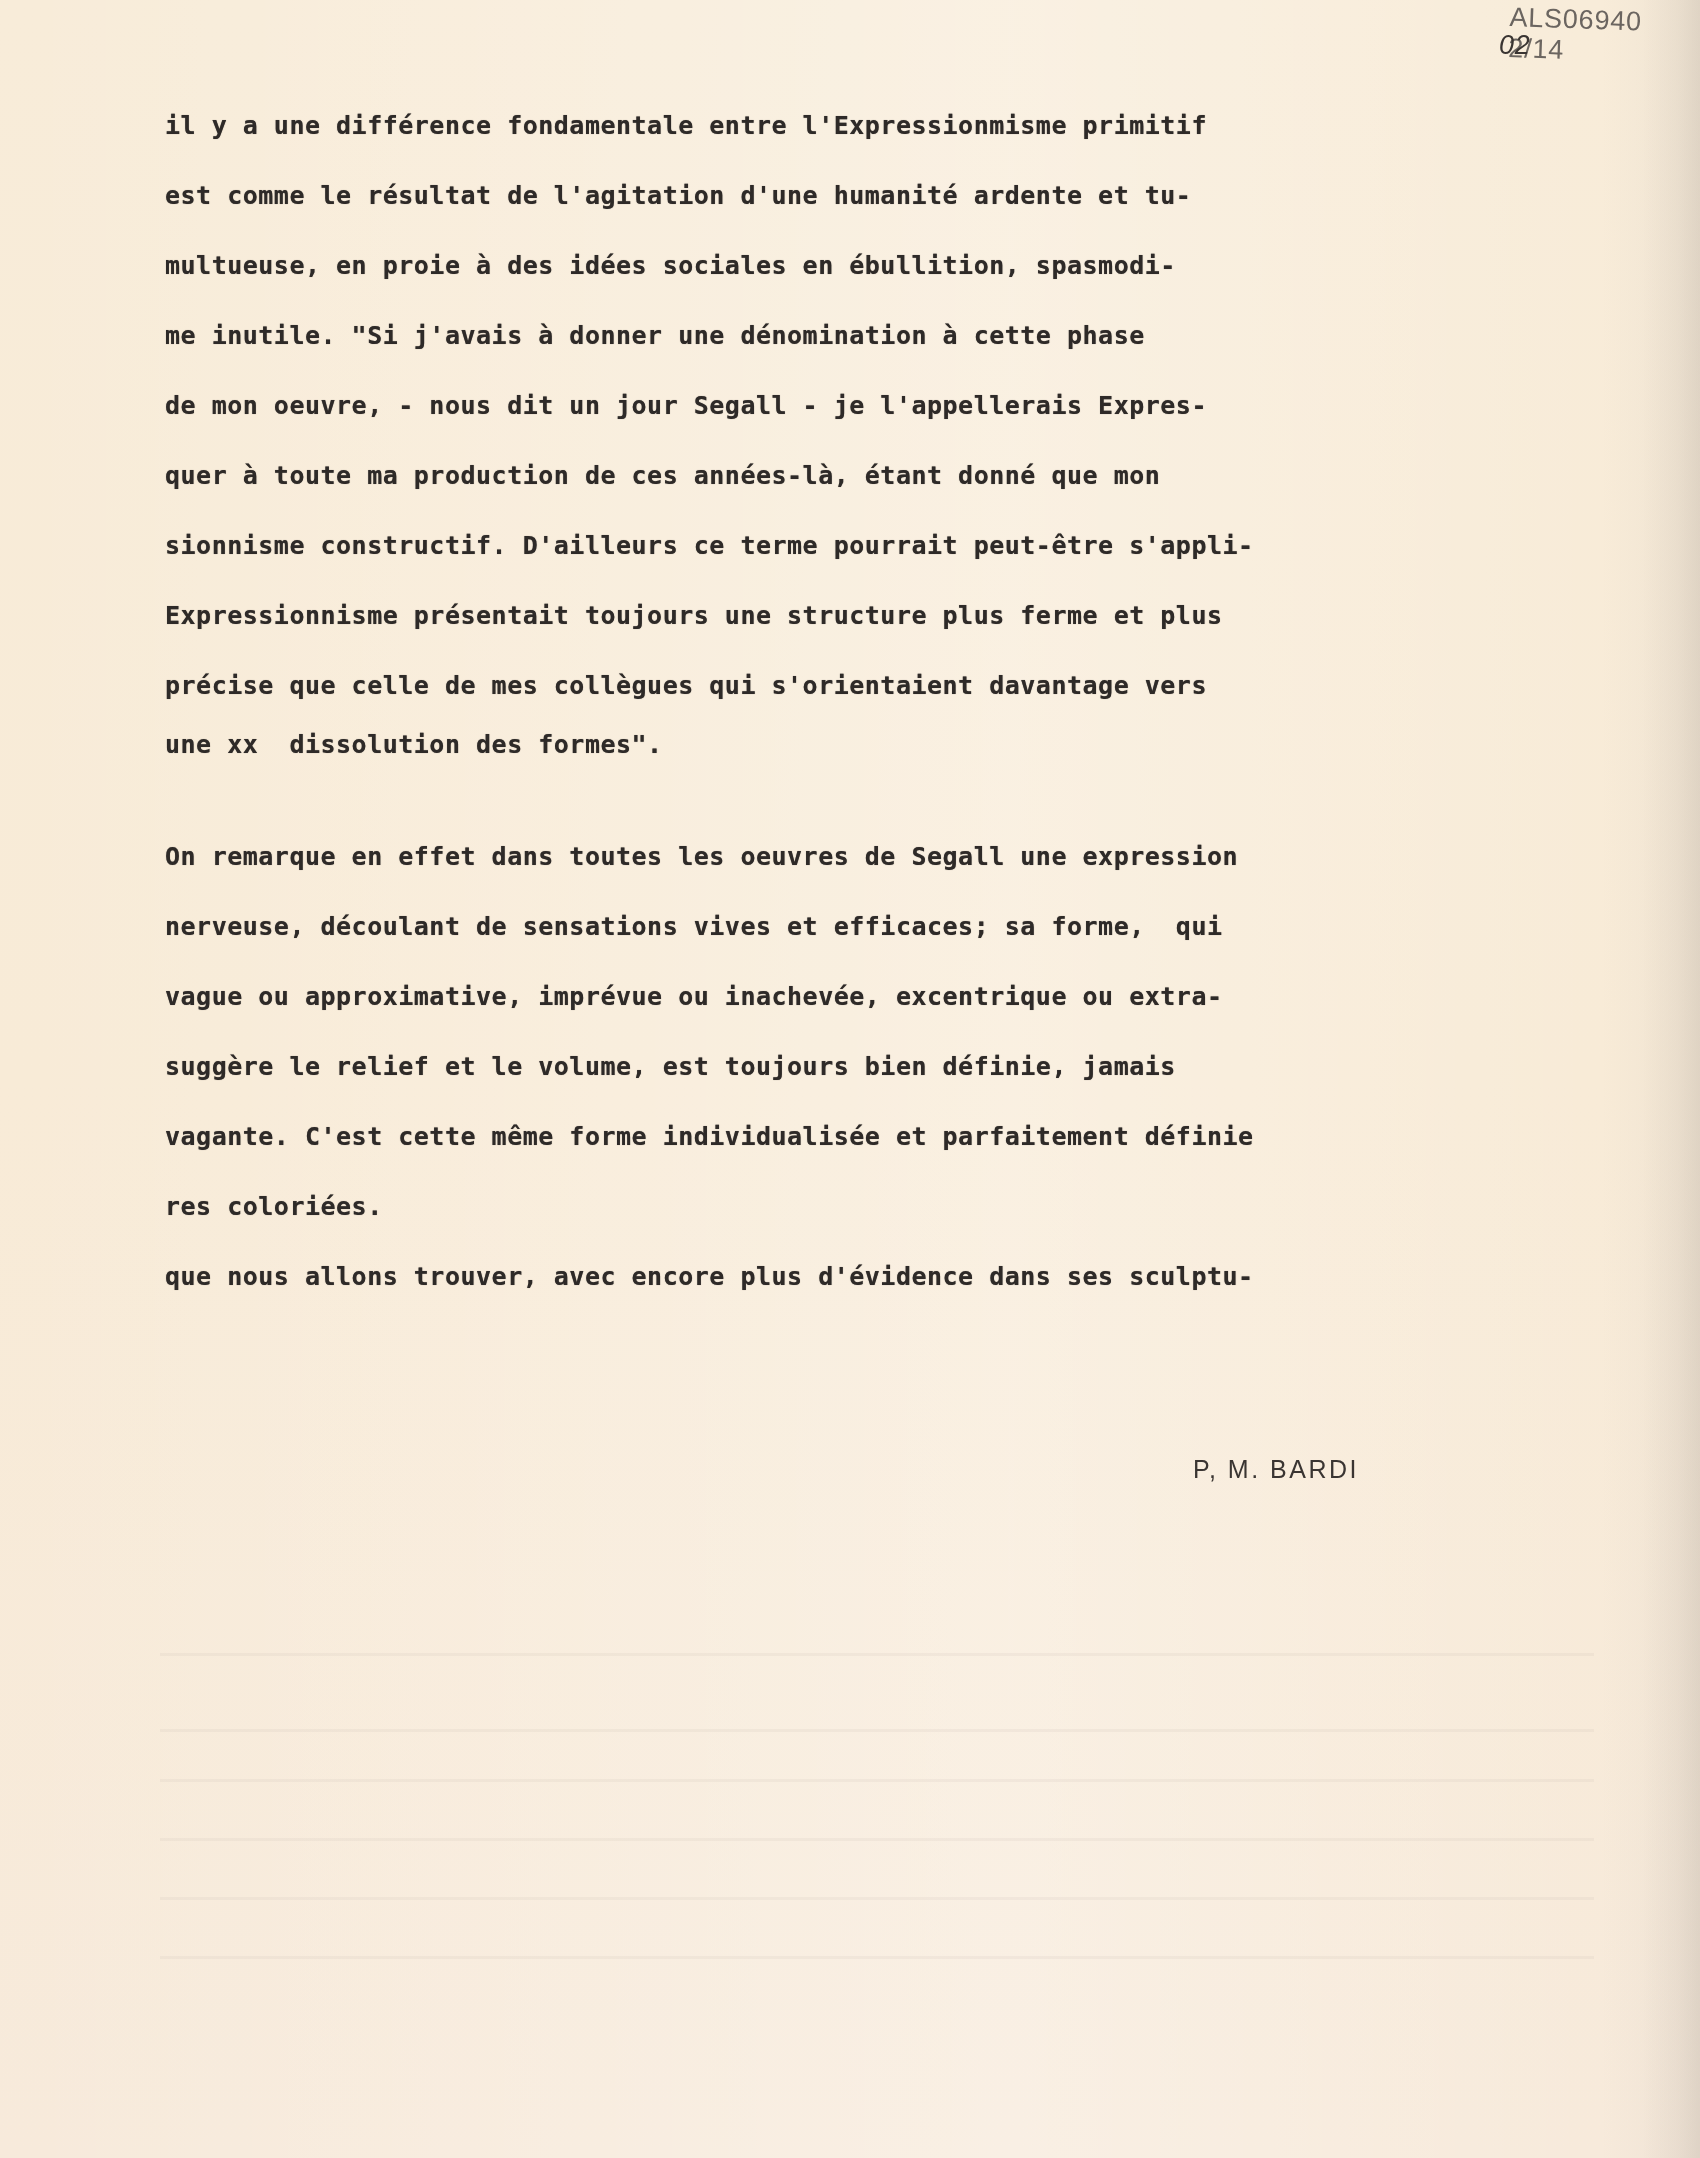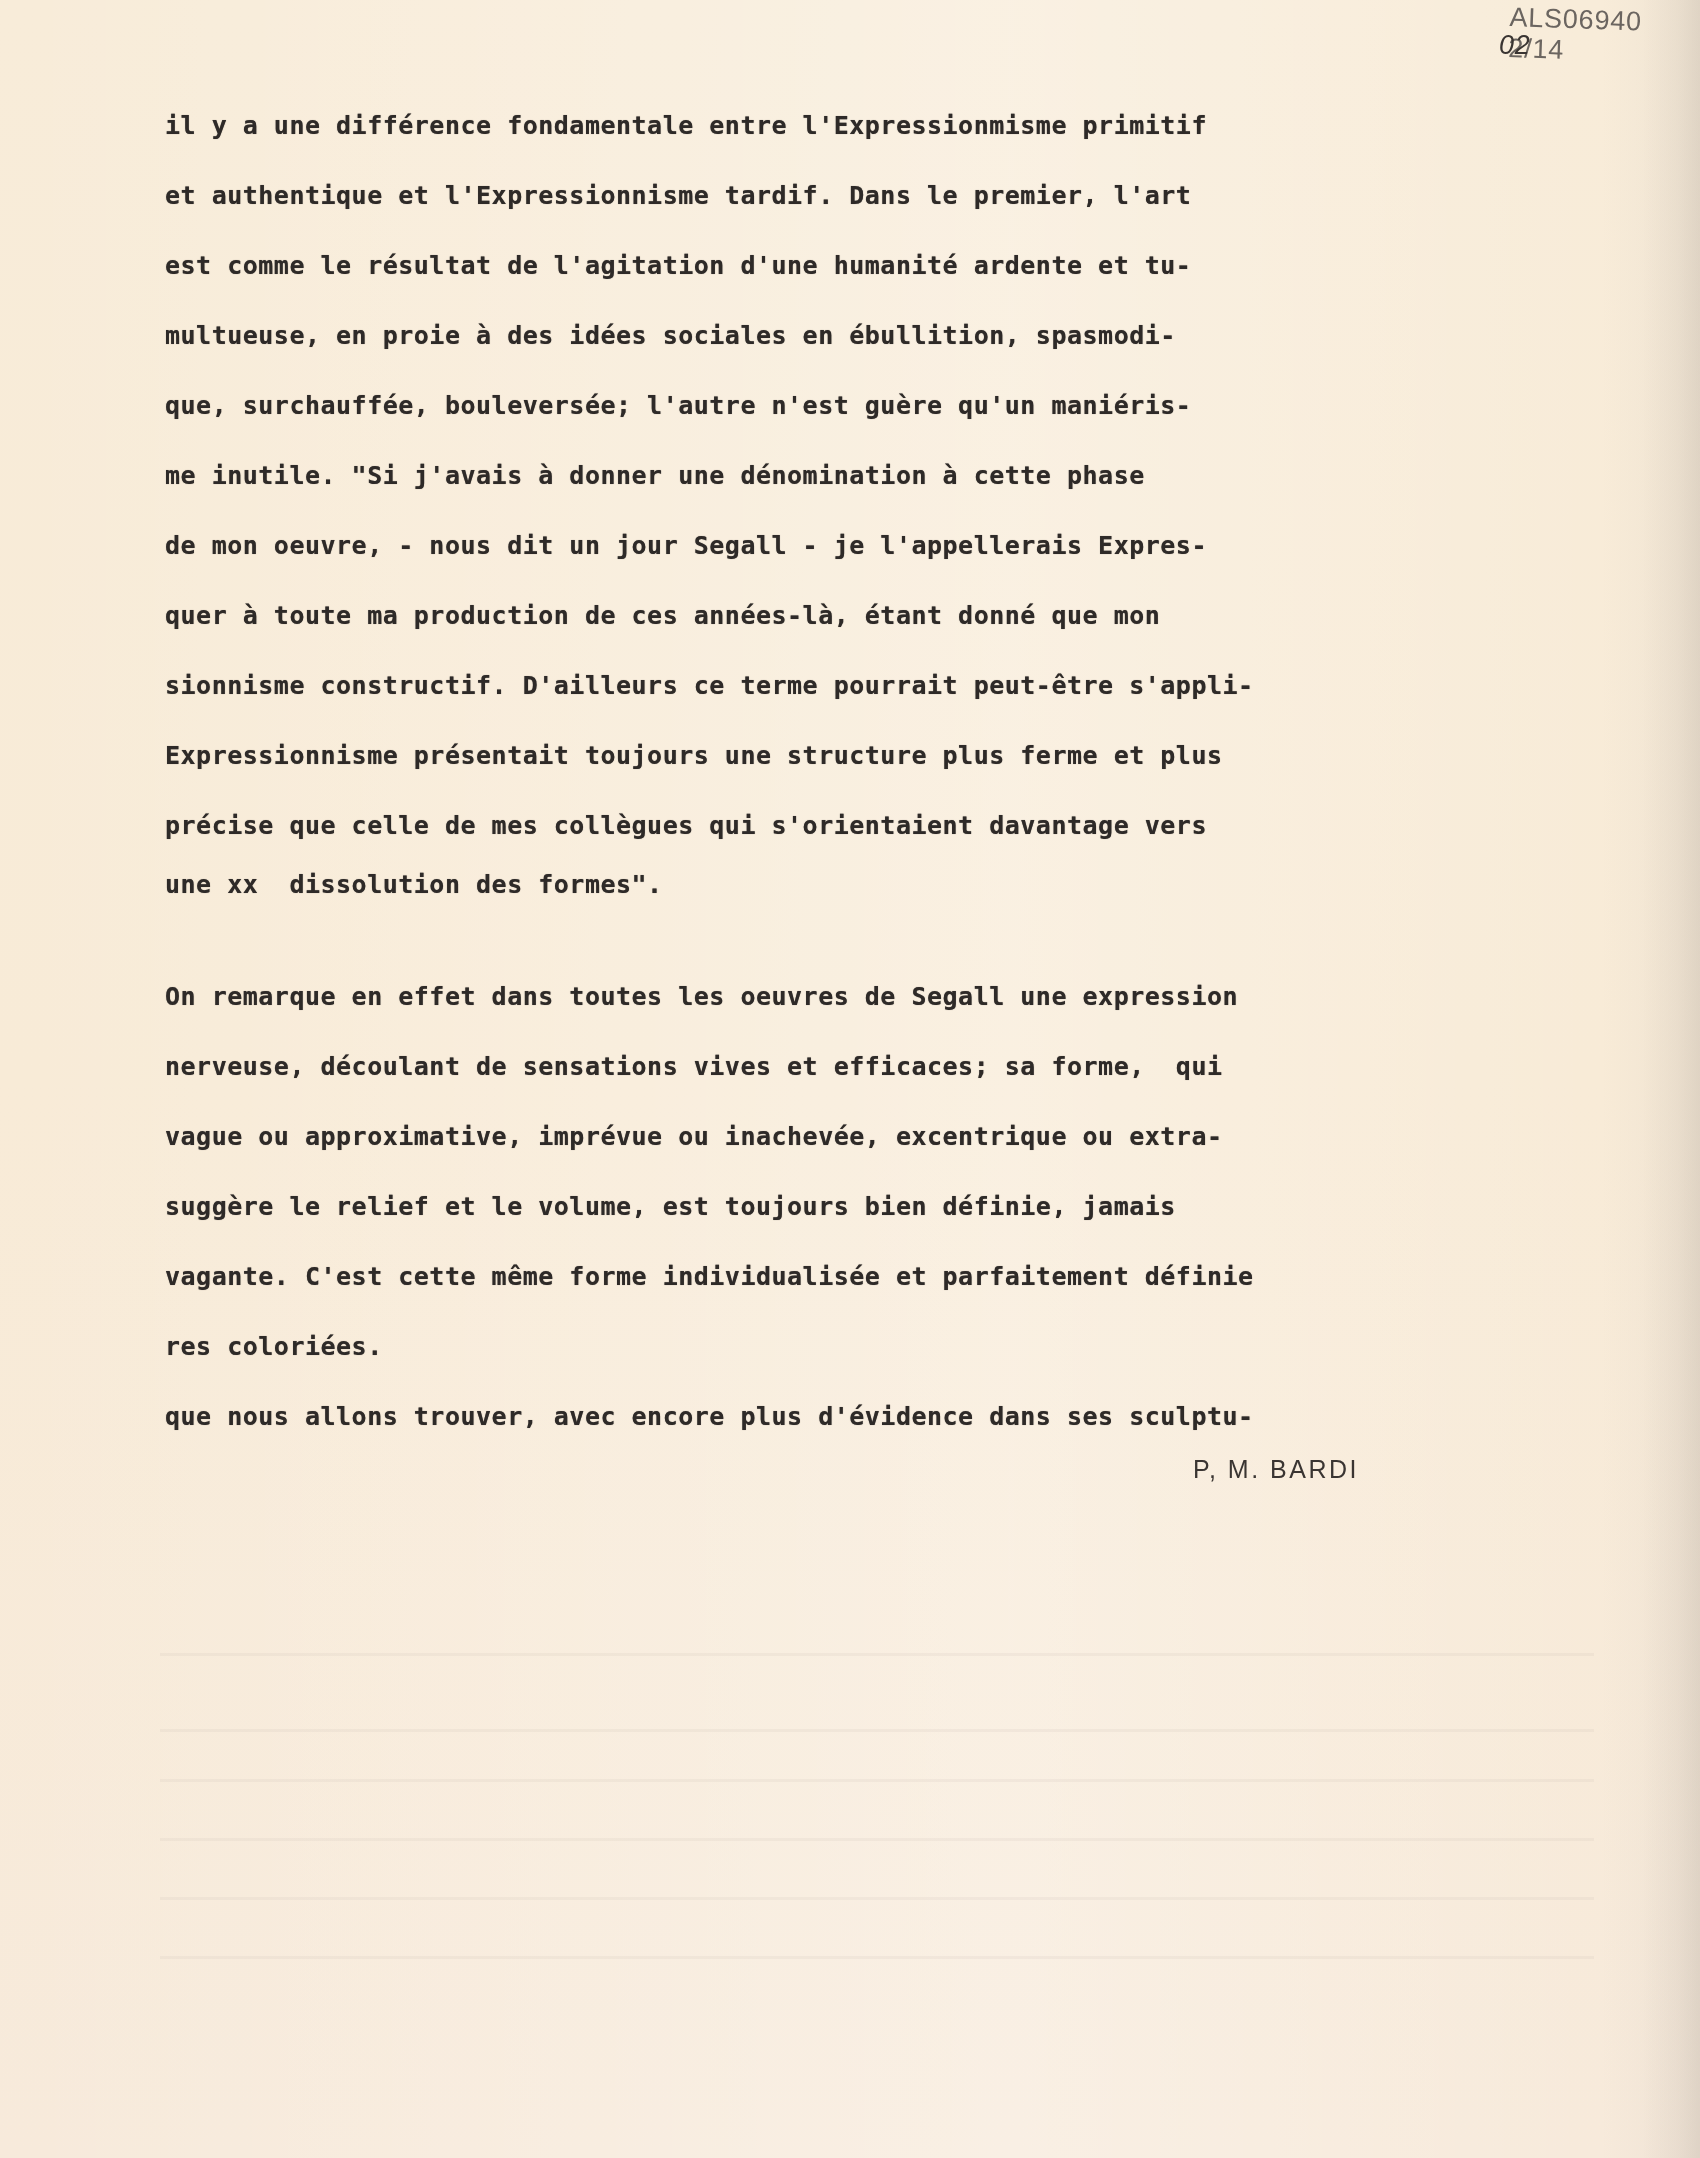--- a/index.html
+++ b/index.html
@@ -94,24 +94,22 @@
 
 <div class="paper"></div>
 <div class="fold-shadow"></div>
 
 <div class="archive-code">ALS06940 2/14</div>
 <div class="page-number">02</div>
 
 <div class="body-text">
   <div>
     <div class="line">il y a une différence fondamentale entre l'Expressionmisme primitif</div>
-    <div class="line">et authentique et l'Expressionnisme tardif. Dans le premier, l'art</div>
     <div class="line">est comme le résultat de l'agitation d'une humanité ardente et tu-</div>
     <div class="line">multueuse, en proie à des idées sociales en ébullition, spasmodi-</div>
-    <div class="line">que, surchauffée, bouleversée; l'autre n'est guère qu'un maniéris-</div>
     <div class="line">me inutile. "Si j'avais à donner une dénomination à cette phase</div>
     <div class="line">de mon oeuvre, - nous dit un jour Segall - je l'appellerais Expres-</div>
     <div class="line">quer à toute ma production de ces années-là, étant donné que mon</div>
     <div class="line">sionnisme constructif. D'ailleurs ce terme pourrait peut-être s'appli-</div>
     <div class="line">Expressionnisme présentait toujours une structure plus ferme et plus</div>
     <div class="line tight">précise que celle de mes collègues qui s'orientaient davantage vers</div>
     <div class="line">une xx  dissolution des formes".</div>
   </div>
   <div class="para-gap"></div>
   <div>

